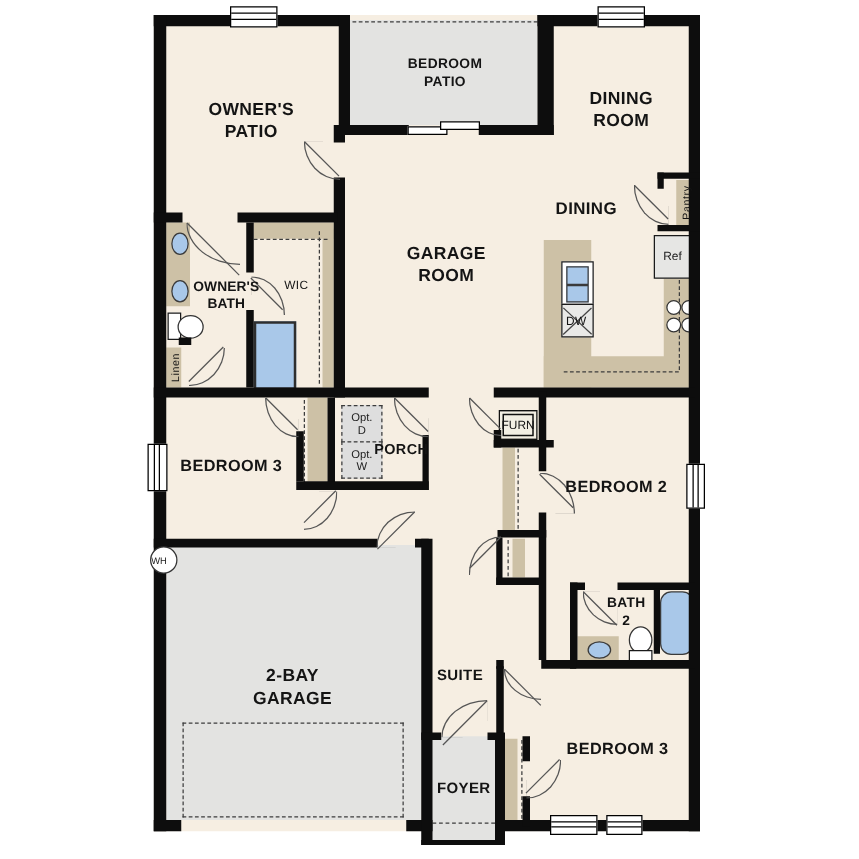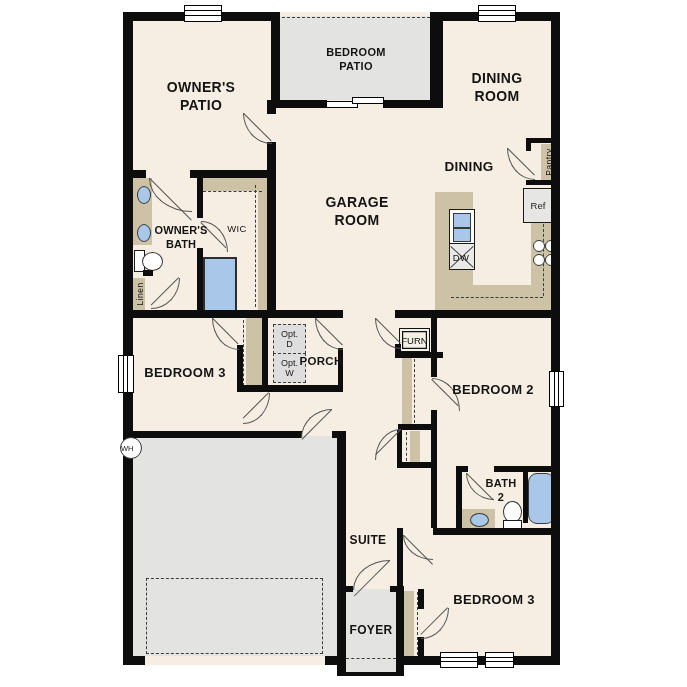--- a/index.html
+++ b/index.html
@@ -255,20 +255,24 @@
   <div class="lbl" style="left:321px;top:361px;font-size:11.5px;">
     <span>PORCH</span>
   </div>
   <div class="lbl" style="left:493px;top:390px;font-size:13px;">
     <span>BEDROOM 2</span>
   </div>
   <div class="lbl" style="left:501px;top:490px;font-size:11px;">
     <span>BATH</span>
       <span>2</span>
   </div>
+  <div class="lbl" style="left:234px;top:549px;font-size:14px;">
+    <span>2-BAY</span>
+      <span>GARAGE</span>
+  </div>
   <div class="lbl" style="left:368px;top:541px;font-size:12px;">
     <span>SUITE</span>
   </div>
   <div class="lbl" style="left:371px;top:631px;font-size:12px;">
     <span>FOYER</span>
   </div>
   <div class="lbl" style="left:494px;top:600px;font-size:13px;">
     <span>BEDROOM 3</span>
   </div>
   <div class="lbl" style="left:461px;top:258px;font-size:9.5px;font-weight:normal;">

